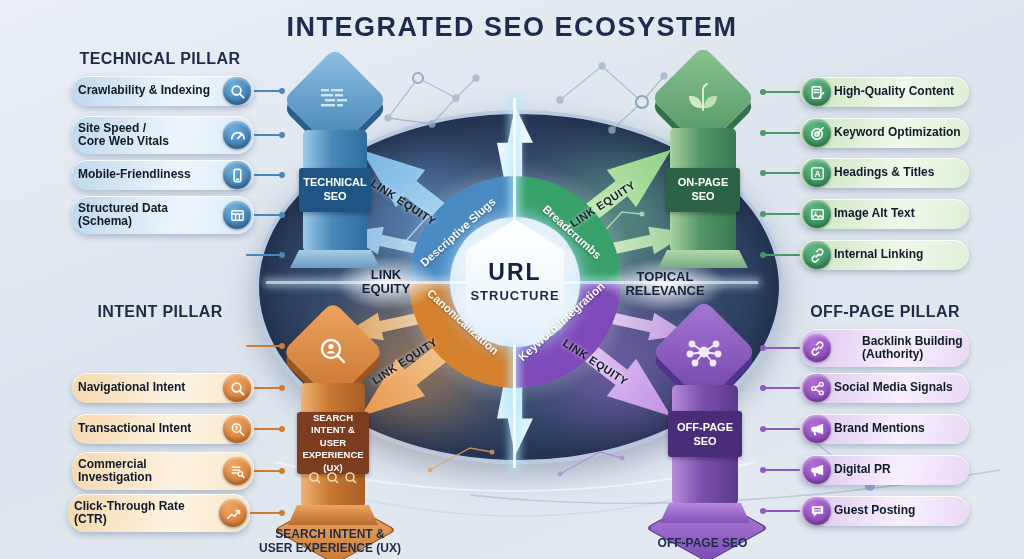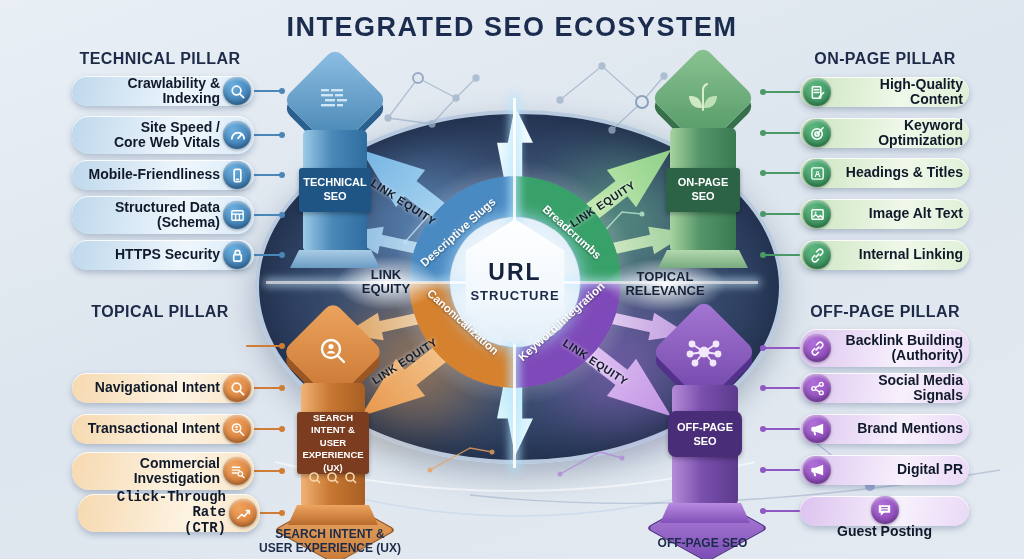--- a/index.html
+++ b/index.html
@@ -6,21 +6,21 @@
   #stage{position:relative;width:1024px;height:559px;overflow:hidden;
          background:linear-gradient(160deg,#e9eff5 0%,#dde5ee 45%,#e4eaf1 100%);}
   .abs{position:absolute;}
   .title{left:0;right:0;top:12px;text-align:center;font-size:27px;font-weight:800;
          color:#1c2c4f;letter-spacing:1.5px;z-index:12;}
   .col-header{font-size:16px;font-weight:800;color:#1d2b49;letter-spacing:.4px;
               text-align:center;white-space:nowrap;z-index:12;}
   
   .pill{display:flex;align-items:center;border-radius:17px;z-index:11;padding:0 3px;
         box-shadow:0 3px 6px rgba(40,70,110,.28), inset 0 1px 0 rgba(255,255,255,.85);}
-  .pill .lbl{flex:1;font-weight:700;font-size:14px;color:#10192a;text-align:right;
+  .pill .lbl{flex:1;font-weight:700;font-size:12px;color:#10192a;text-align:left;
              line-height:1.1;white-space:pre-line;padding:0 3px;}
   .icwrap{width:28px;height:28px;border-radius:50%;display:flex;align-items:center;
           justify-content:center;flex:0 0 28px;
           box-shadow:inset 0 -3px 5px rgba(0,0,0,.28), 0 1px 3px rgba(0,0,0,.35),
                      inset 0 2px 3px rgba(255,255,255,.45);}
   .pill.tech{background:linear-gradient(100deg,#bed8ec,#eef6fc 60%,#d9eaf7);}
   .pill.tech .icwrap{background:radial-gradient(circle at 35% 30%,#6aaede,#2d6ca6);}
   .pill.onpage{background:linear-gradient(100deg,#c9e4bd,#f0f8ea 60%,#def0d6);}
   .pill.onpage .icwrap{background:radial-gradient(circle at 35% 30%,#5cb57e,#2f8a55);}
   .pill.intent{background:linear-gradient(100deg,#f6d9b0,#fdf3e2 60%,#f9e5c6);}
@@ -254,21 +254,21 @@
           <circle cx="8" cy="12" r="2.5"></circle>
           <circle cx="32" cy="12" r="2.5"></circle>
         <circle cx="6" cy="22" r="2.5"></circle>
           <circle cx="34" cy="22" r="2.5"></circle>
         <circle cx="11" cy="31" r="2.5"></circle>
           <circle cx="29" cy="31" r="2.5"></circle>
       </svg>
     </div>
   </div>
   <div class="abs column" style="left:672px;top:385px;width:66px;height:120px;background:linear-gradient(90deg,#b58cd8,#7a50ae 45%,#5c3a8c);">
-    <div class="band" style="top:26px;height:46px;background:#4a2d78;font-size:11px;line-height:1.3;border-radius:8px;">OFF-PAGE
+    <div class="band" style="top:26px;height:46px;background:#4a2d78;font-size:11px;line-height:1.3;">OFF-PAGE
 SEO</div>
   </div>
   <div class="abs pbase" style="left:660px;top:503px;width:90px;height:20px;background:linear-gradient(180deg,#b98ae0,#8250b8);"></div>
   <div class="abs caption" style="left:620px;top:537px;width:165px;">OFF-PAGE SEO</div>
 
   <div class="abs col-header" style="left:60px;top:50px;width:200px;">TECHNICAL PILLAR</div>
 
   <div class="abs pill tech" style="left:72px;top:76px;width:176px;height:30px;">
     <span class="lbl">Crawlability &amp; Indexing</span>
     <span class="icwrap">
@@ -302,31 +302,21 @@
 (Schema)</span>
     <span class="icwrap">
         <svg class="icon" width="17" height="17" viewBox="0 0 18 18" stroke="#fff" fill="none" stroke-width="1.5">
           <rect x="3" y="4" width="12" height="10" rx="1"></rect>
           <line x1="3" y1="7.5" x2="15" y2="7.5"></line>
           <line x1="7" y1="7.5" x2="7" y2="14"></line>
           <line x1="11" y1="7.5" x2="11" y2="14"></line>
         </svg>
       </span>
   </div>
-  <div class="abs pill tech" style="left:72px;top:240px;width:176px;height:30px;">
-    <span class="lbl">HTTPS Security</span>
-    <span class="icwrap">
-        <svg class="icon" width="17" height="17" viewBox="0 0 18 18" stroke="#fff" fill="none" stroke-width="1.8">
-          <rect x="5" y="8" width="8" height="7" rx="1.2"></rect>
-          <path d="M6.5 8V6a2.5 2.5 0 0 1 5 0v2"></path>
-        </svg>
-      </span>
-  </div>
-
-  <div class="abs col-header" style="left:785px;top:50px;width:200px;">ON-PAGE PILLAR</div>
+
 
   <div class="abs pill onpage" style="left:800px;top:77px;width:163px;height:30px;">
     <span class="icwrap">
         <svg class="icon" width="17" height="17" viewBox="0 0 18 18" stroke="#fff" fill="none" stroke-width="1.6" stroke-linecap="round">
           <rect x="3.5" y="3" width="9" height="12" rx="1"></rect>
           <line x1="5.5" y1="6" x2="10.5" y2="6"></line>
           <line x1="5.5" y1="9" x2="10.5" y2="9"></line>
           <line x1="11" y1="13.5" x2="15.5" y2="9"></line>
         </svg>
       </span>
@@ -365,21 +355,21 @@
     <span class="icwrap">
         <svg class="icon" width="17" height="17" viewBox="0 0 18 18" stroke="#fff" fill="none" stroke-width="1.7" stroke-linecap="round">
           <path d="M7.5 10.5l3-3"></path>
           <path d="M6 9l-1.8 1.8a2.8 2.8 0 0 0 4 4L10 13"></path>
           <path d="M12 9l1.8-1.8a2.8 2.8 0 0 0-4-4L8 5"></path>
         </svg>
       </span>
     <span class="lbl">Internal Linking</span>
   </div>
 
-  <div class="abs col-header" style="left:60px;top:303px;width:200px;">TOPICAL PILLAR</div>
+  <div class="abs col-header" style="left:60px;top:303px;width:200px;">INTENT PILLAR</div>
 
   <div class="abs pill intent" style="left:72px;top:373px;width:176px;height:30px;">
     <span class="lbl">Navigational Intent</span>
     <span class="icwrap">
         <svg class="icon" width="17" height="17" viewBox="0 0 18 18" stroke="#fff" fill="none" stroke-width="1.8" stroke-linecap="round">
           <circle cx="8" cy="8" r="4.6"></circle>
           <line x1="11.5" y1="11.5" x2="15.5" y2="15.5"></line>
         </svg>
       </span>
   </div>
@@ -400,34 +390,34 @@
     <span class="icwrap">
         <svg class="icon" width="17" height="17" viewBox="0 0 18 18" stroke="#fff" fill="none" stroke-width="1.5" stroke-linecap="round">
           <line x1="3.5" y1="4.5" x2="11.5" y2="4.5"></line>
           <line x1="3.5" y1="7.5" x2="11.5" y2="7.5"></line>
           <line x1="3.5" y1="10.5" x2="8.5" y2="10.5"></line>
           <circle cx="12" cy="11.5" r="2.4"></circle>
           <line x1="13.8" y1="13.3" x2="15.8" y2="15.3"></line>
         </svg>
       </span>
   </div>
-  <div class="abs pill intent" style="left:78px;top:494px;width:176px;height:38px;font-family:Liberation Mono, monospace;">
+  <div class="abs pill intent" style="left:68px;top:494px;width:176px;height:38px;">
     <span class="lbl">Click-Through Rate
 (CTR)</span>
     <span class="icwrap">
         <svg class="icon" width="17" height="17" viewBox="0 0 18 18" stroke="#fff" fill="none" stroke-width="1.7" stroke-linecap="round" stroke-linejoin="round">
           <path d="M3 14l4-4 3 2 5-6"></path>
           <path d="M12 6h3.2v3.2"></path>
         </svg>
       </span>
   </div>
 
   <div class="abs col-header" style="left:785px;top:303px;width:200px;">OFF-PAGE PILLAR</div>
 
-  <div class="abs pill offpage" style="left:800px;top:329px;width:163px;height:38px;">
+  <div class="abs pill offpage" style="left:800px;top:329px;width:163px;height:38px;gap:28px;">
     <span class="icwrap">
         <svg class="icon" width="17" height="17" viewBox="0 0 18 18" stroke="#fff" fill="none" stroke-width="1.7" stroke-linecap="round">
           <path d="M7.5 10.5l3-3"></path>
           <path d="M6 9l-1.8 1.8a2.8 2.8 0 0 0 4 4L10 13"></path>
           <path d="M12 9l1.8-1.8a2.8 2.8 0 0 0-4-4L8 5"></path>
         </svg>
       </span>
     <span class="lbl">Backlink Building
 (Authority)</span>
   </div>
@@ -452,21 +442,21 @@
     <span class="lbl">Brand Mentions</span>
   </div>
   <div class="abs pill offpage" style="left:800px;top:455px;width:163px;height:30px;">
     <span class="icwrap">
         <svg class="icon" width="17" height="17" viewBox="0 0 18 18">
           <path d="M15 3L6.5 6H4a1.6 1.6 0 0 0-1.6 1.6v1.8A1.6 1.6 0 0 0 4 11h.6l1 4.2h2L6.8 11.3 15 14z" fill="#fff"></path>
         </svg>
       </span>
     <span class="lbl">Digital PR</span>
   </div>
-  <div class="abs pill offpage" style="left:800px;top:496px;width:163px;height:30px;flex-direction:column;">
+  <div class="abs pill offpage" style="left:800px;top:496px;width:163px;height:30px;">
     <span class="icwrap">
         <svg class="icon" width="17" height="17" viewBox="0 0 18 18">
           <path d="M3 3.5h12v8H8.5L5 14.5v-3H3z" fill="#fff"></path>
           <g stroke="#8440b4" stroke-width="1.1">
             <line x1="5.5" y1="6" x2="12.5" y2="6"></line>
             <line x1="5.5" y1="8.5" x2="12.5" y2="8.5"></line>
           </g>
         </svg>
       </span>
     <span class="lbl">Guest Posting</span>

